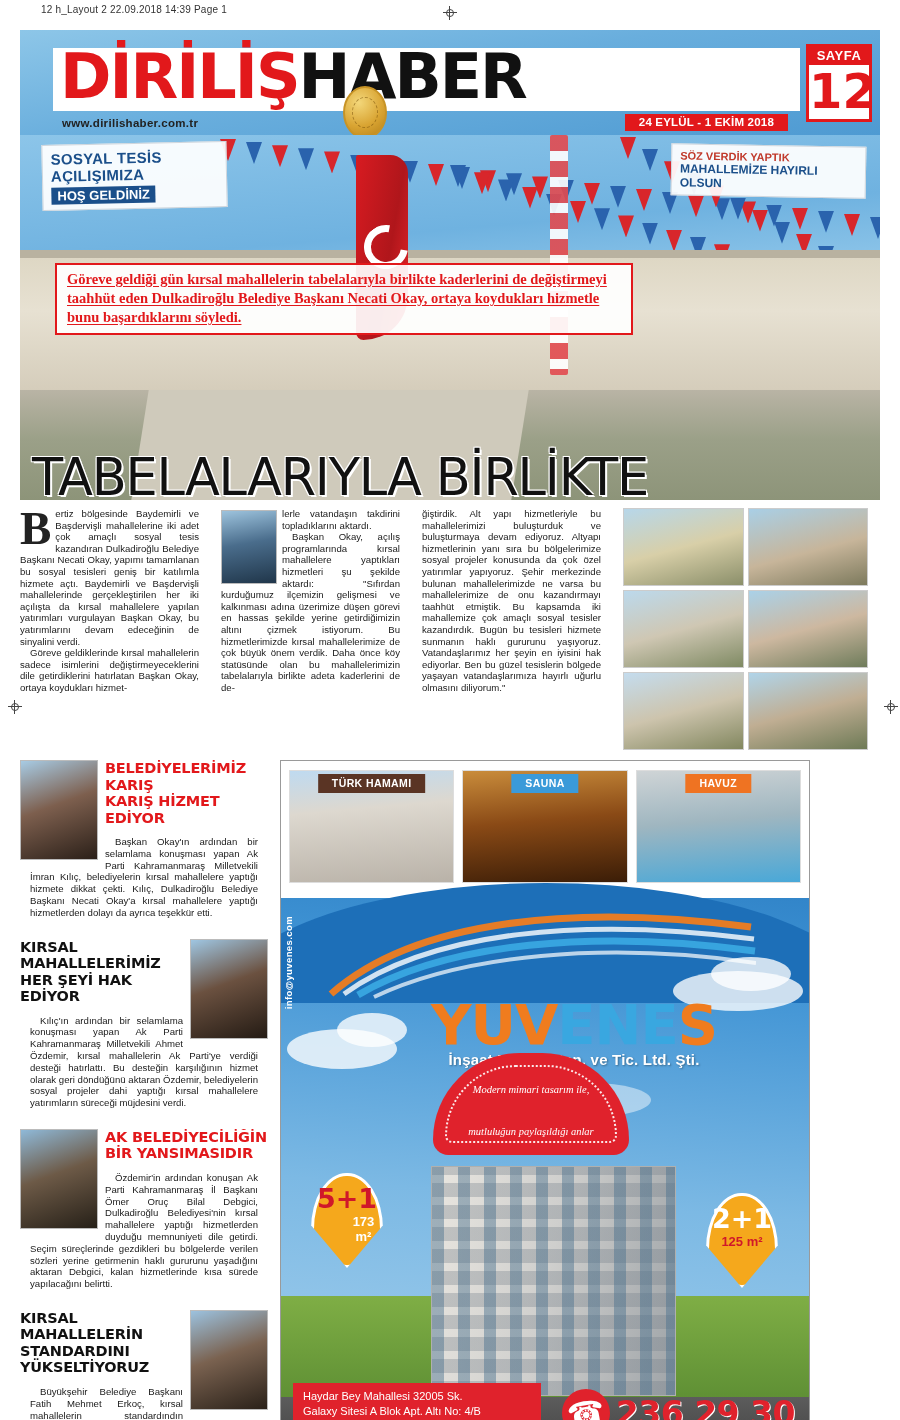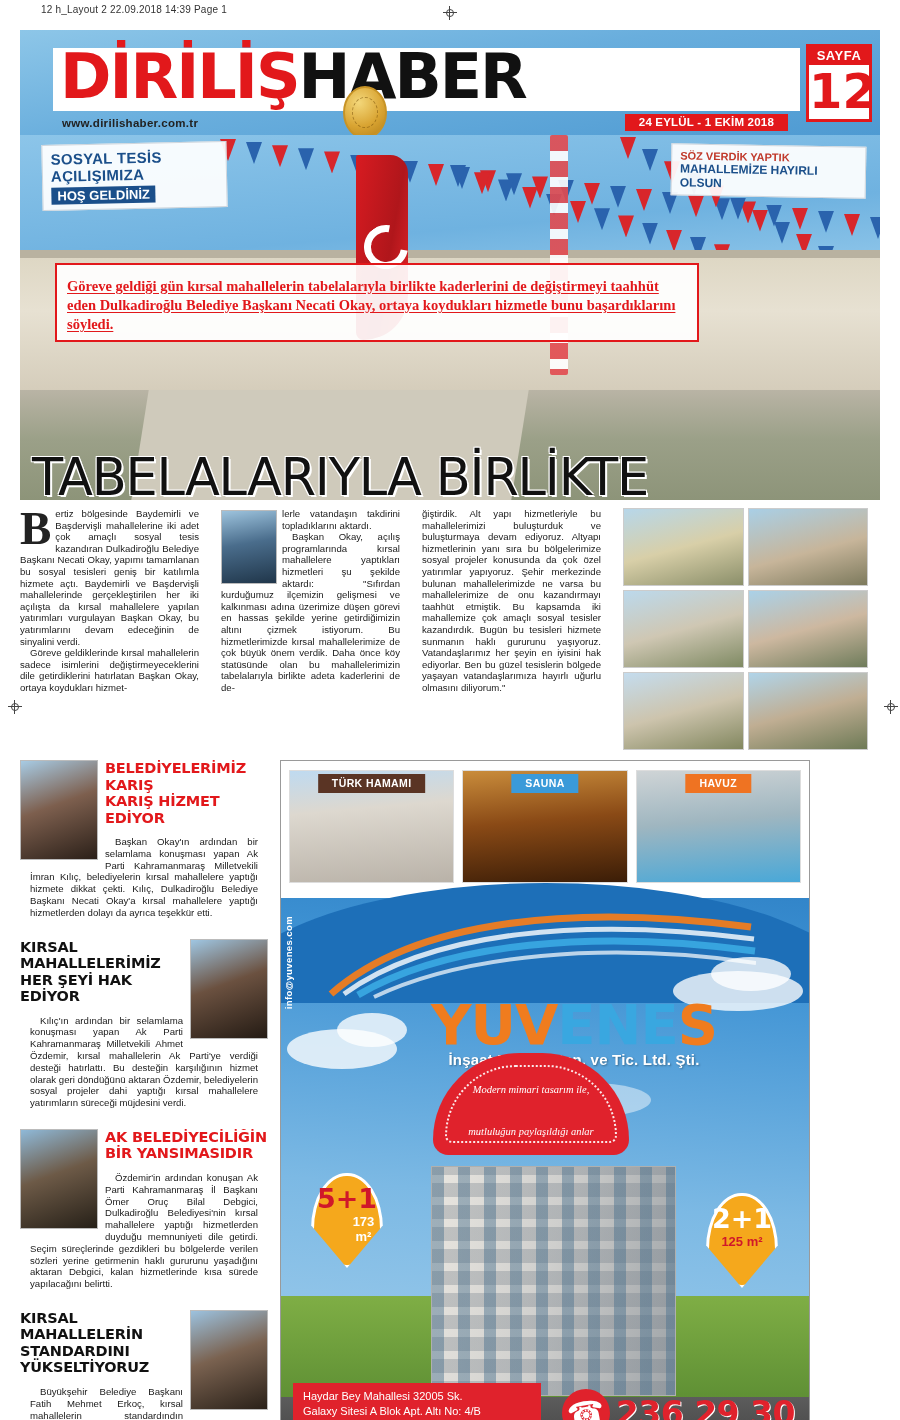--- a/index.html
+++ b/index.html
@@ -151,23 +151,23 @@
   .headline {
     position:absolute; left:12px; bottom:-4px; right:12px;
     color:#111; font-family:"DejaVu Sans", sans-serif;
     font-weight:normal; font-size:51px; line-height:52px;
     letter-spacing:-1.2px;
     text-shadow: 2px 2px 0 #fff, -1px -1px 0 #fff, 1px -1px 0 #fff, -1px 1px 0 #fff;
   }
 
   
   .leadbox {
-    position:absolute; left:35px; top:128px; width:644px;
+    position:absolute; left:35px; top:128px; width:578px;
     border:2px solid #e2181b; background:rgba(255,255,255,.92);
-    padding:12px 10px 6px 10px; z-index:12;
+    padding:5px 10px 6px 10px; z-index:12;
   }
   .leadbox p {
     margin:0; color:#e2181b; font-family:"Liberation Serif", serif;
     font-weight:bold; font-size:14.5px; line-height:19px;
     text-decoration:underline; text-underline-offset:2px;
   }
 
   
   .bodywrap { position:relative; margin-top:8px; display:flex; gap:22px; }
   .col { width:179px; font-size:9.6px; line-height:11.6px; color:#1a1a1a; text-align:justify; }

